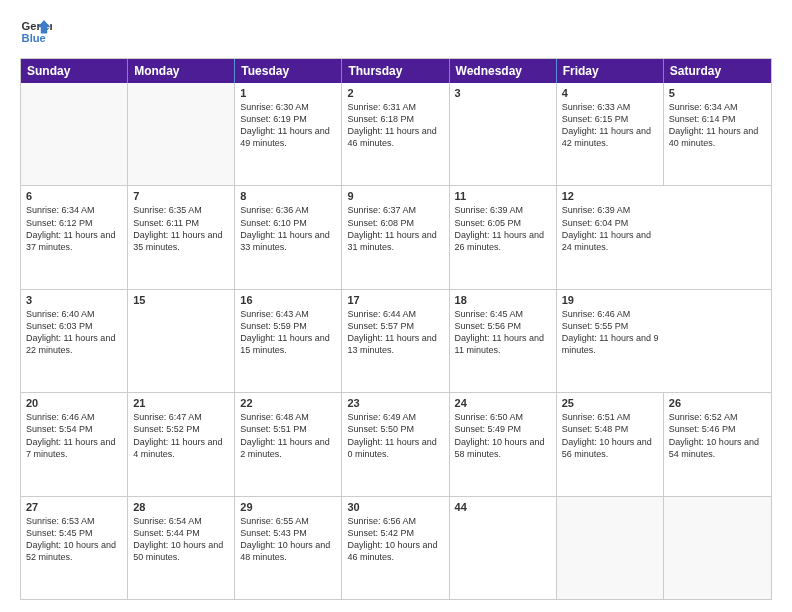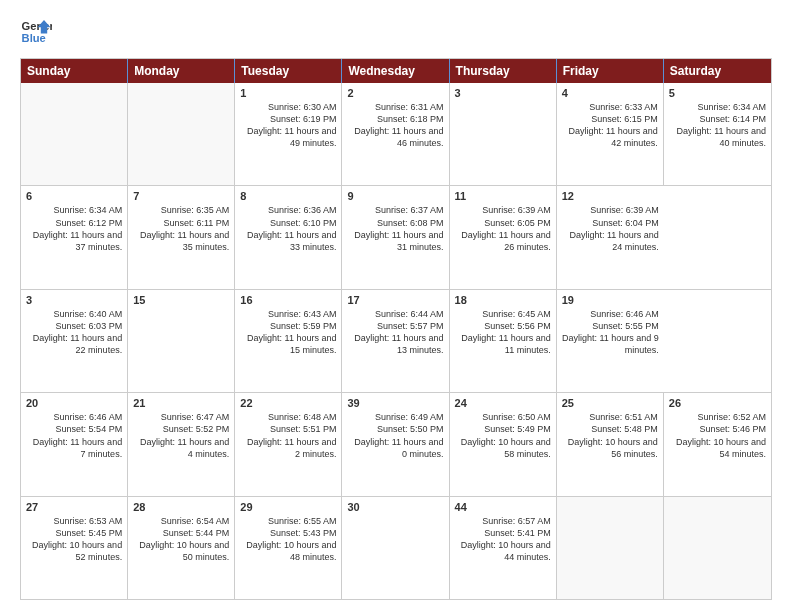--- a/index.html
+++ b/index.html
@@ -47,21 +47,21 @@
     }
     .calendar {
       flex: 1;
       display: flex;
       flex-direction: column;
       border: 1px solid #ccc;
     }
     .cal-header-row {
       display: grid;
       grid-template-columns: repeat(7, 1fr);
-      background: #7f1d1d;
+      background: #4c1d95;
     }
     .cal-header-cell {
       color: #fff;
       font-size: 12px;
       font-weight: bold;
       padding: 5px 6px;
       text-align: left;
       border-right: 1px solid #5a90d5;
     }
     .cal-header-cell:last-child { border-right: none; }
@@ -91,21 +91,20 @@
     .day-num {
       font-size: 11px;
       font-weight: bold;
       margin-bottom: 2px;
       display: block;
     }
     .cell-text {
       font-size: 9px;
       line-height: 1.35;
       color: #333;
-      text-align: right;
     }
   </style>
 </head>
 <body>
 
 <div class="page">
   <div class="header">
     <div class="logo-area">
       <svg class="logo-icon" viewBox="0 0 40 40" xmlns="http://www.w3.org/2000/svg">
         <text x="2" y="18" font-size="14" font-weight="bold" fill="#333" font-family="Arial">General</text>
@@ -117,22 +116,22 @@
       <div class="month-title"></div>
       <div class="subtitle"></div>
     </div>
   </div>
 
   <div class="calendar">
     <div class="cal-header-row">
     <div class="cal-header-cell">Sunday</div>
         <div class="cal-header-cell">Monday</div>
         <div class="cal-header-cell">Tuesday</div>
+        <div class="cal-header-cell">Thursday</div>
         <div class="cal-header-cell">Wednesday</div>
-        <div class="cal-header-cell">Thursday</div>
         <div class="cal-header-cell">Friday</div>
         <div class="cal-header-cell">Saturday</div>
       </div>
     <div class="cal-body">
     <div class="cal-row">
           <div class="cal-cell empty"></div>
           <div class="cal-cell empty"></div>
           <div class="cal-cell">
             <span class="day-num">1</span>
             <div class="cell-text">Sunrise: 6:30 AM<br>Sunset: 6:19 PM<br>Daylight: 11 hours and 49 minutes.</div>
@@ -211,21 +210,21 @@
           </div>
           <div class="cal-cell">
             <span class="day-num">21</span>
             <div class="cell-text">Sunrise: 6:47 AM<br>Sunset: 5:52 PM<br>Daylight: 11 hours and 4 minutes.</div>
           </div>
           <div class="cal-cell">
             <span class="day-num">22</span>
             <div class="cell-text">Sunrise: 6:48 AM<br>Sunset: 5:51 PM<br>Daylight: 11 hours and 2 minutes.</div>
           </div>
           <div class="cal-cell">
-            <span class="day-num">39</span>
+            <span class="day-num">23</span>
             <div class="cell-text">Sunrise: 6:49 AM<br>Sunset: 5:50 PM<br>Daylight: 11 hours and 0 minutes.</div>
           </div>
           <div class="cal-cell">
             <span class="day-num">24</span>
             <div class="cell-text">Sunrise: 6:50 AM<br>Sunset: 5:49 PM<br>Daylight: 10 hours and 58 minutes.</div>
           </div>
           <div class="cal-cell">
             <span class="day-num">25</span>
             <div class="cell-text">Sunrise: 6:51 AM<br>Sunset: 5:48 PM<br>Daylight: 10 hours and 56 minutes.</div>
           </div>
@@ -242,23 +241,23 @@
           <div class="cal-cell">
             <span class="day-num">28</span>
             <div class="cell-text">Sunrise: 6:54 AM<br>Sunset: 5:44 PM<br>Daylight: 10 hours and 50 minutes.</div>
           </div>
           <div class="cal-cell">
             <span class="day-num">29</span>
             <div class="cell-text">Sunrise: 6:55 AM<br>Sunset: 5:43 PM<br>Daylight: 10 hours and 48 minutes.</div>
           </div>
           <div class="cal-cell">
             <span class="day-num">30</span>
+            <div class="cell-text">Sunrise: 6:56 AM<br>Sunset: 5:42 PM<br>Daylight: 10 hours and 46 minutes.</div>
           </div>
           <div class="cal-cell">
             <span class="day-num">44</span>
-            <div class="cell-text">Sunrise: 6:57 AM<br>Sunset: 5:41 PM<br>Daylight: 10 hours and 44 minutes.</div>
           </div>
           <div class="cal-cell empty"></div>
           <div class="cal-cell empty"></div>
         </div>
       </div>
   </div>
 </div>
 
 </body></html>

